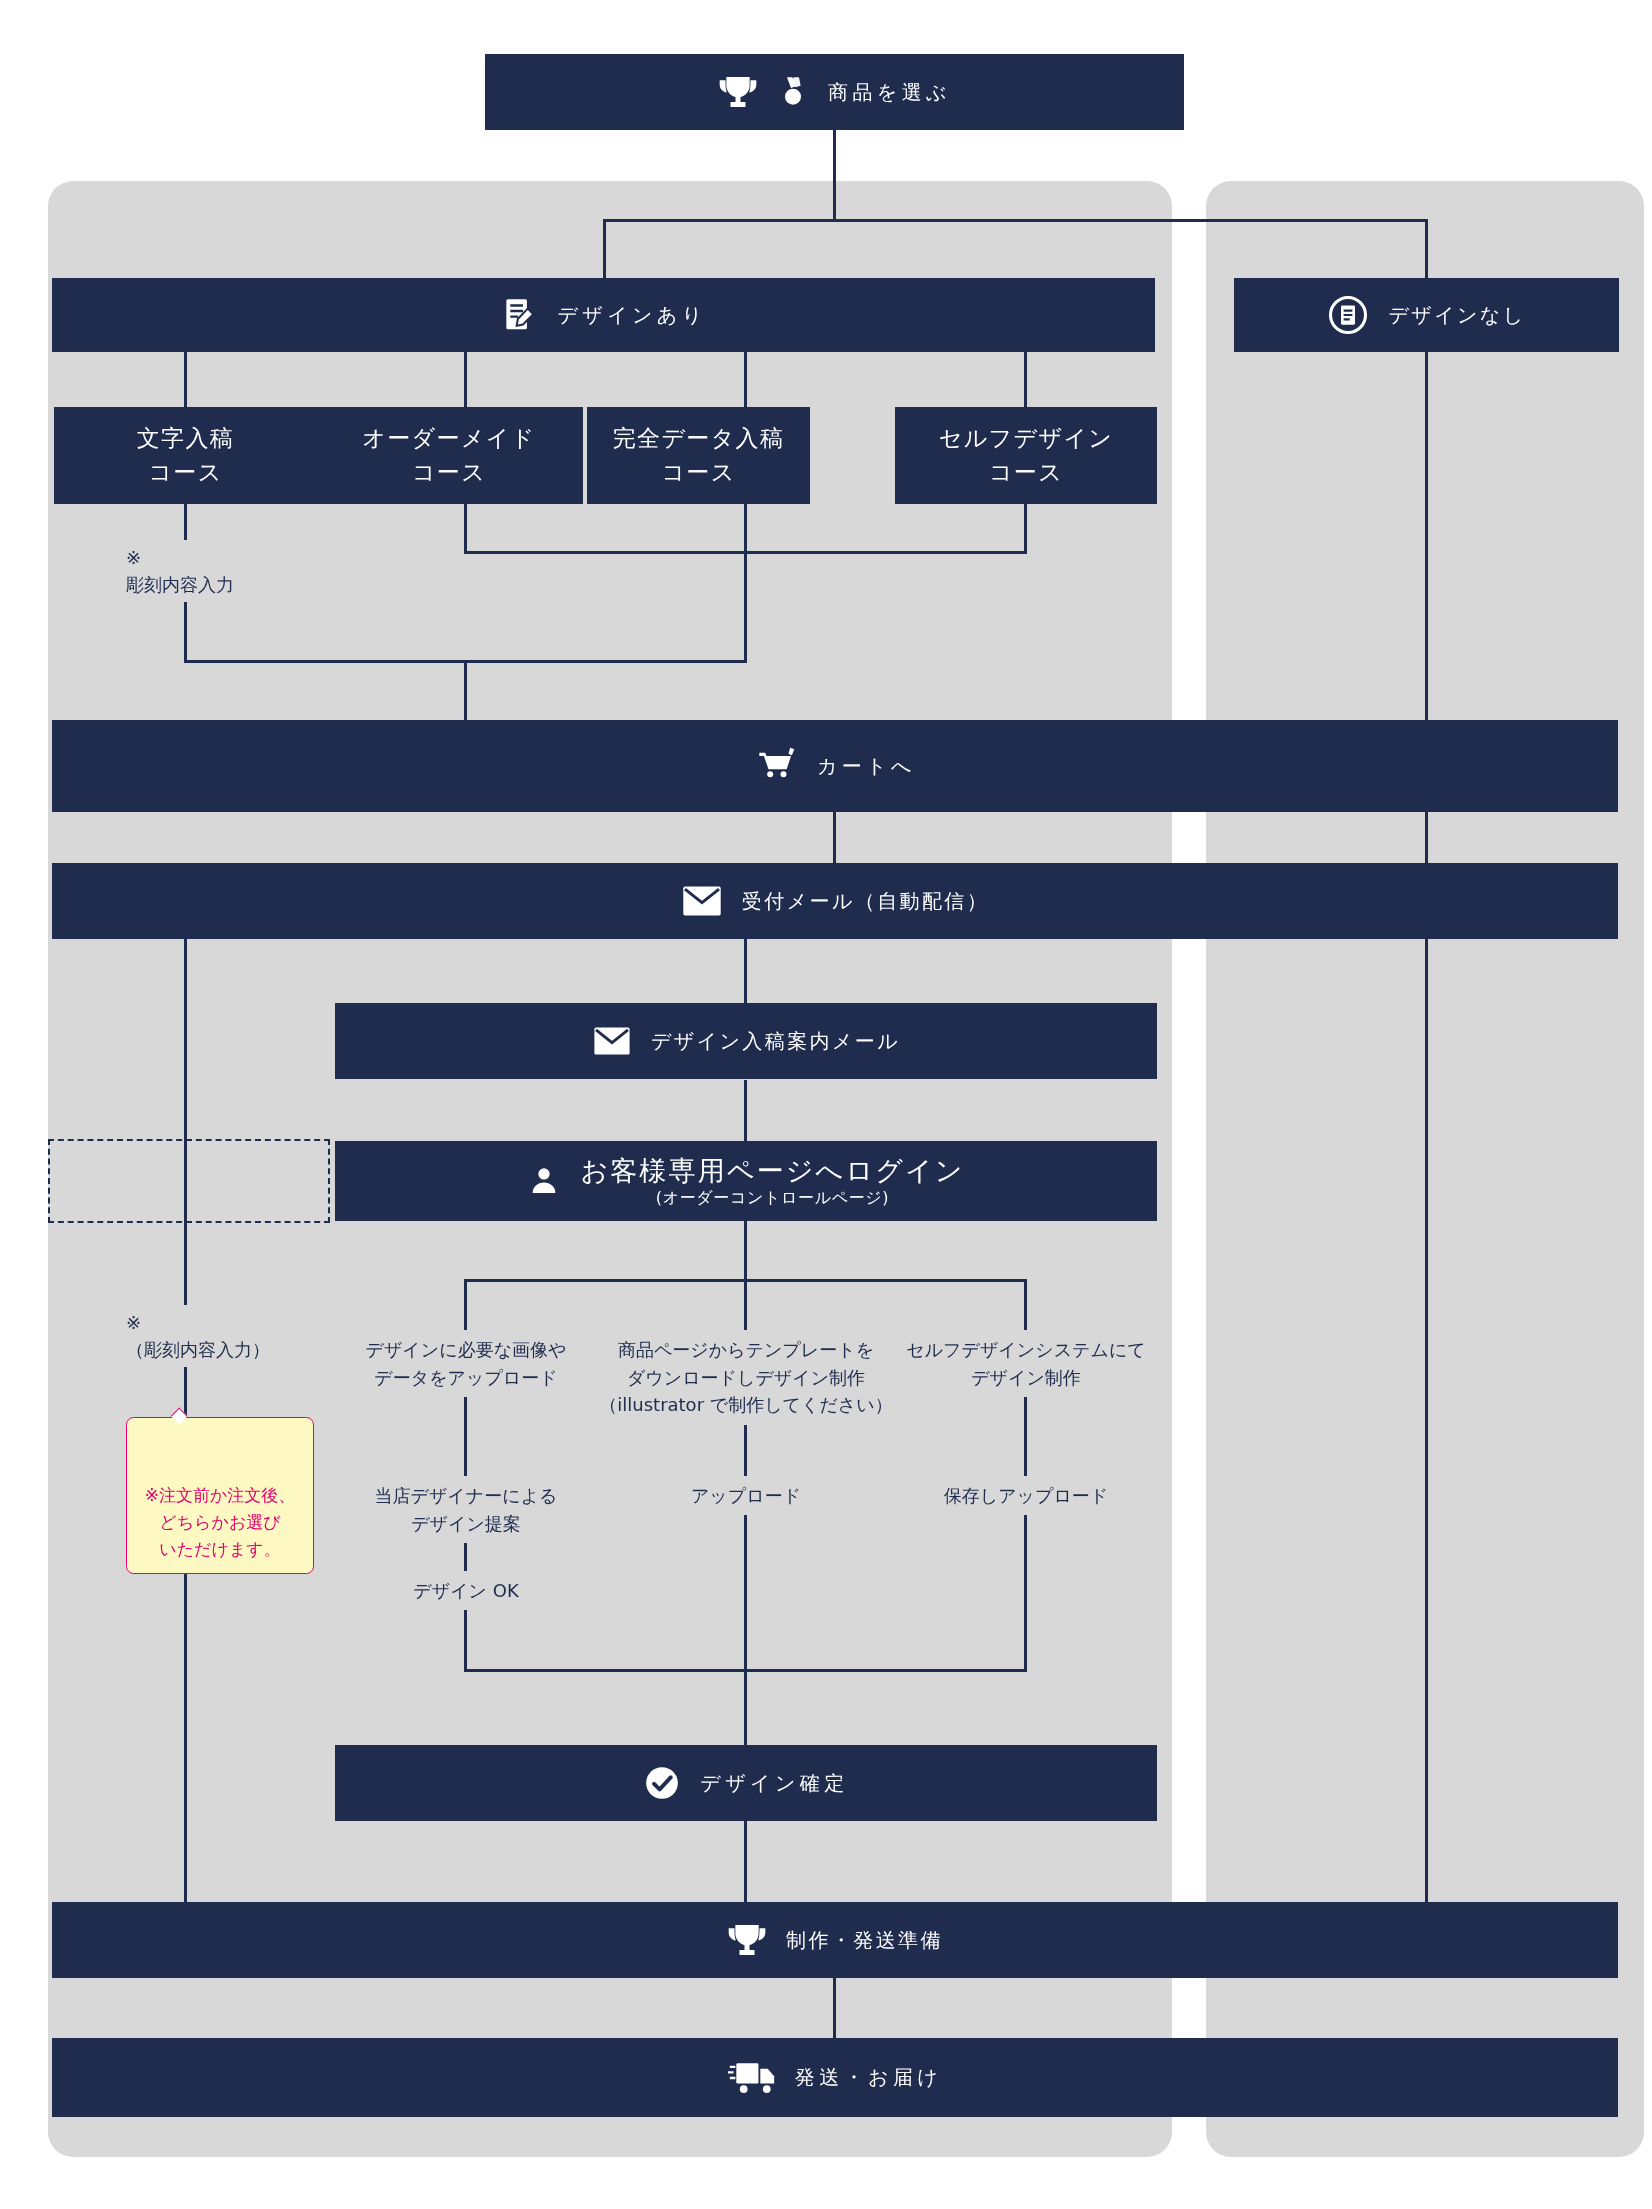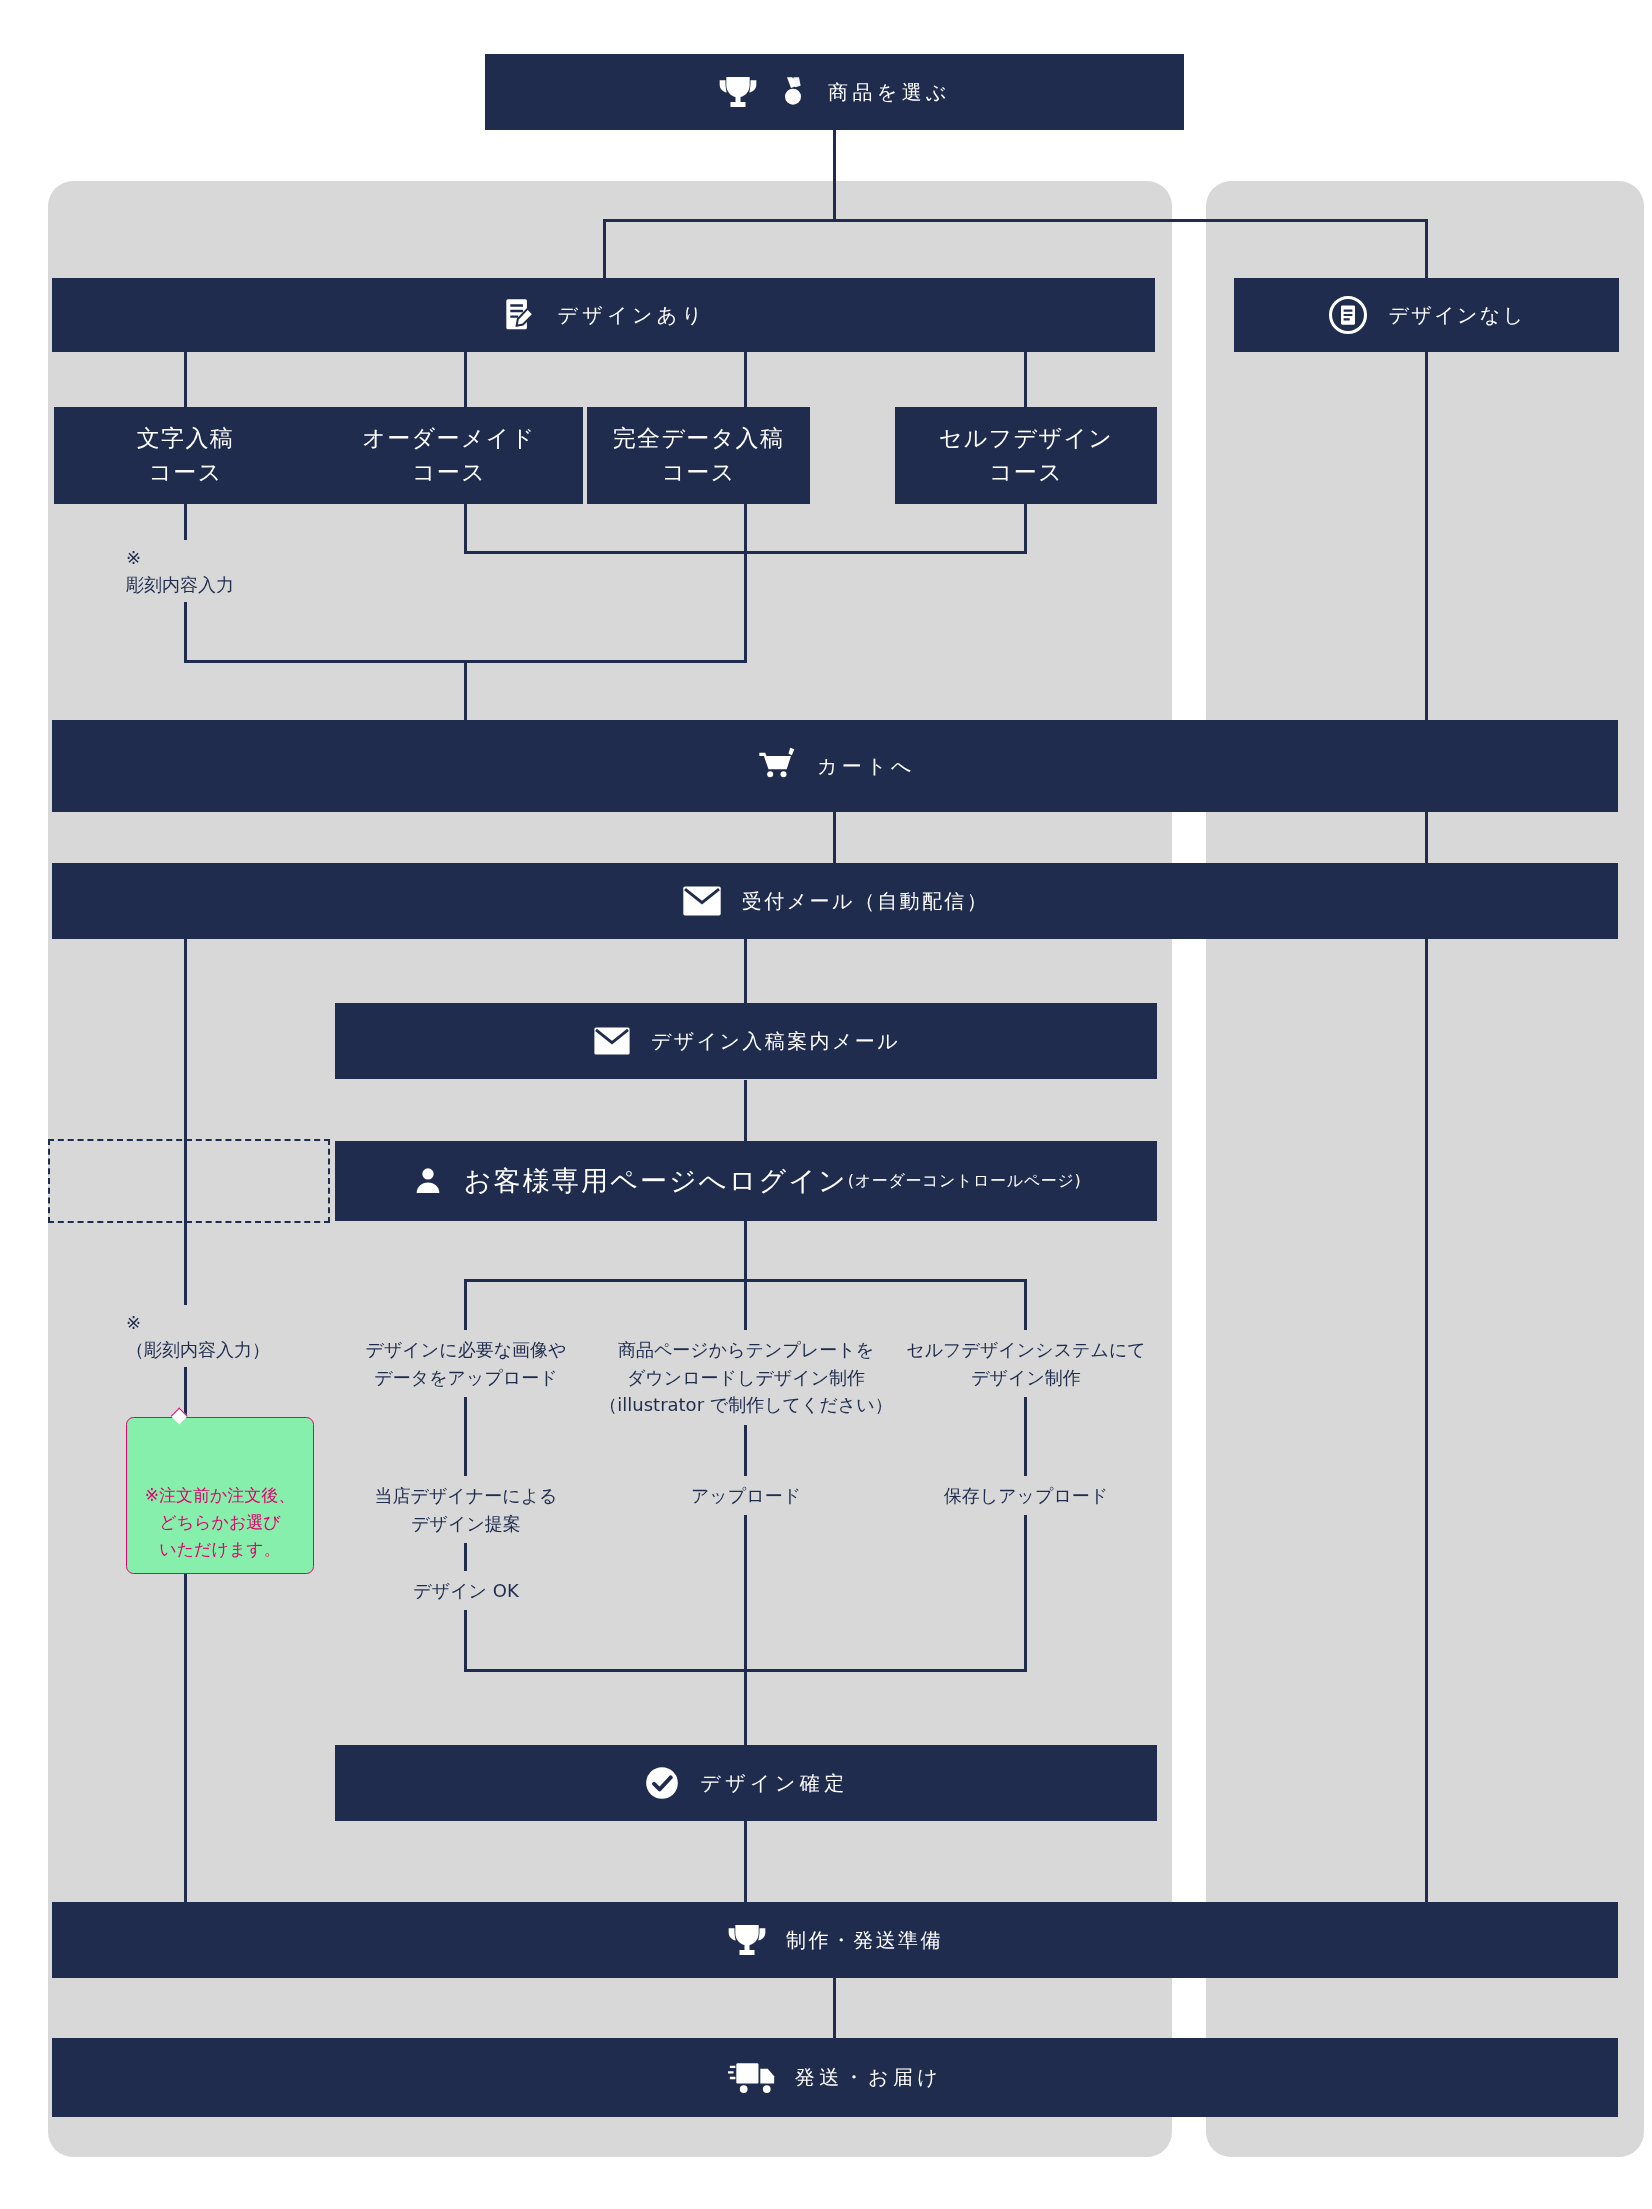--- a/index.html
+++ b/index.html
@@ -8,38 +8,38 @@
   .stage { position:relative; width:1652px; height:2209px; background:#ffffff; overflow:hidden; }
 
   .panel { position:absolute; background:#d8d8d8; border-radius:25px; z-index:0; }
 
   .line { position:absolute; background:#1f2c4e; z-index:1; }
 
   .bar { position:absolute; background:#1f2c4e; color:#ffffff; display:flex;
          align-items:center; justify-content:center; gap:19px; z-index:2; }
   .bar .label { font-size:20px; font-weight:500; letter-spacing:0.22em; white-space:nowrap; }
   .bar .label.tight { letter-spacing:0.12em; }
-  .bar .stack { display:flex; flex-direction:row; align-items:center; line-height:1.25; }
+  .bar .stack { display:flex; flex-direction:column; align-items:center; line-height:1.25; }
   .bar .stack .main { font-size:27px; font-weight:500; letter-spacing:0.08em; }
   .bar .stack .sub  { font-size:16px; letter-spacing:0.04em; }
 
   .course { position:absolute; top:407px; height:97px; background:#1f2c4e; color:#ffffff;
             display:flex; flex-direction:column; align-items:center; justify-content:center;
             font-size:23px; line-height:1.45; letter-spacing:0.06em; z-index:2; }
 
   .note { position:absolute; background:#d8d8d8; color:#1f2c4e; font-size:18px;
           line-height:1.5; padding:3.8px 11.4px 3.8px 1.9px; white-space:pre-line; z-index:2; }
 
   .ptext { position:absolute; transform:translateX(-50%); background:#d8d8d8; color:#1f2c4e;
            font-size:18px; line-height:1.55; padding:5.7px 11.4px; white-space:pre-line;
            text-align:center; z-index:2; }
 
   .dashed { position:absolute; border:2.9px dashed #1f2c4e; background:transparent; z-index:2; }
 
-  .callout { position:absolute; background:#86efac; border:1.9px solid #e4006e; border-radius:7.6px;
+  .callout { position:absolute; background:#fef9c3; border:1.9px solid #e4006e; border-radius:7.6px;
              color:#e4006e; font-size:17px; font-weight:500; line-height:1.6; padding:9.5px 11.4px;
              text-align:center; white-space:pre-line; z-index:3; }
   .callout .tip { position:absolute; top:-7.6px; left:46px; width:12.4px; height:12.4px;
                   background:#ffffff; border-left:1.9px solid #e4006e; border-top:1.9px solid #e4006e;
                   transform:rotate(45deg); }
 
   .icon { display:flex; align-items:center; }
   .icon svg { display:block; }
 </style>
 </head>

